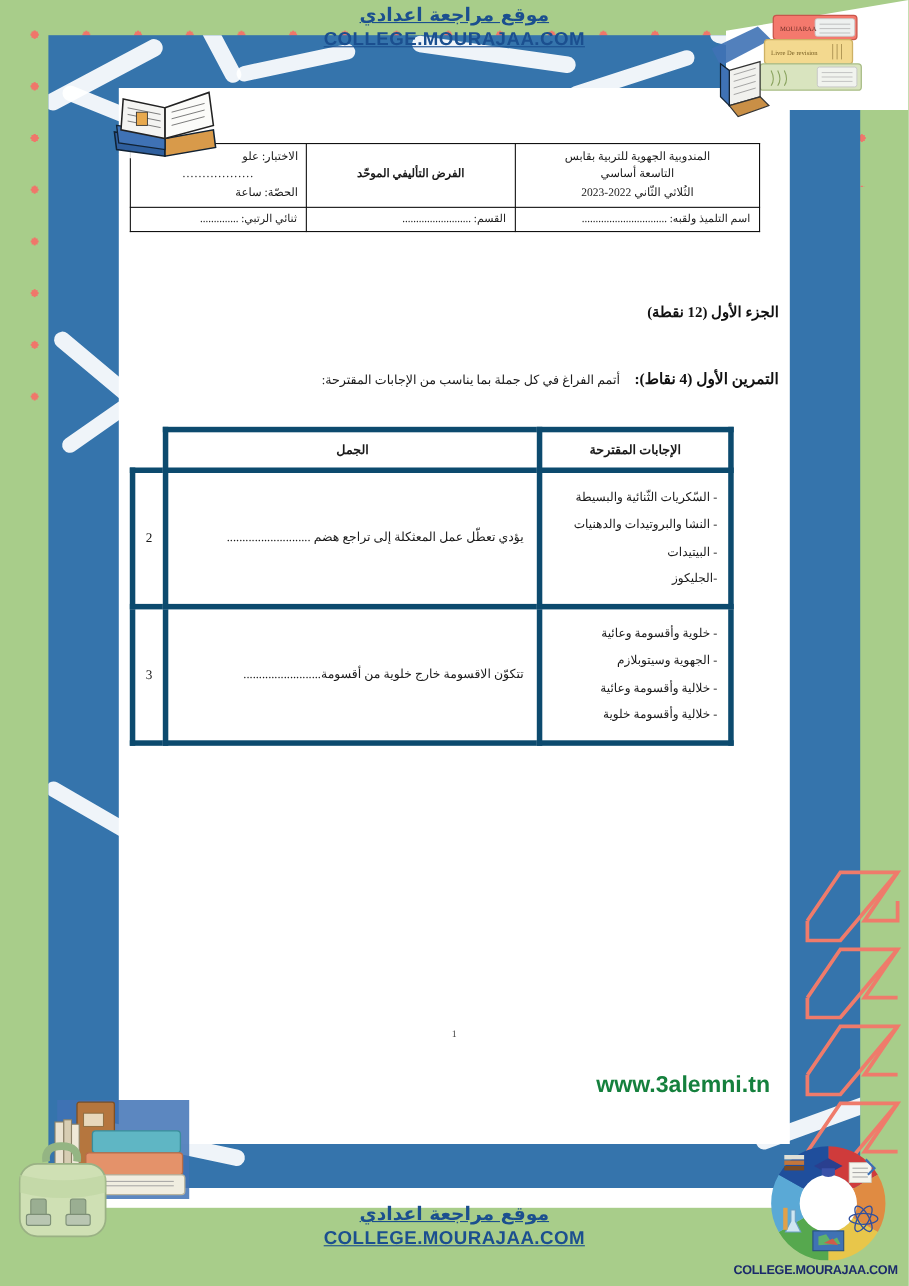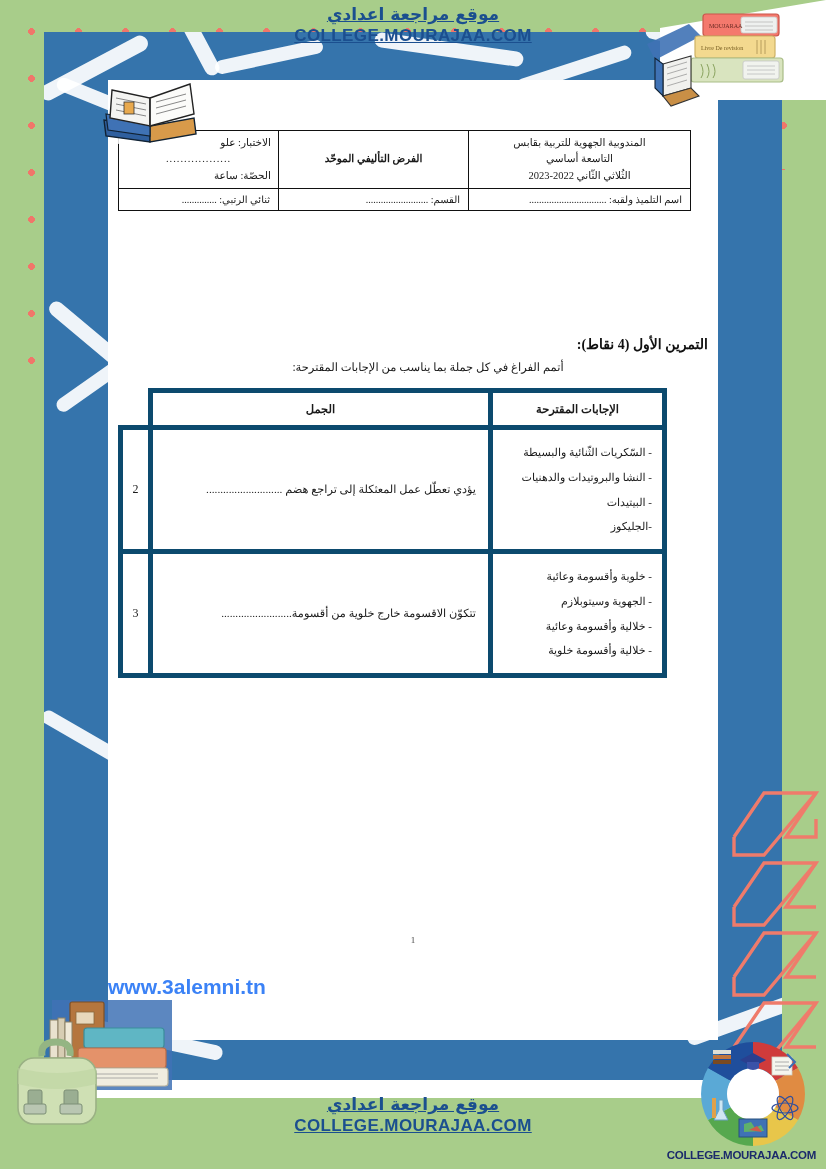--- a/index.html
+++ b/index.html
@@ -103,21 +103,21 @@
     position: absolute;
     direction: rtl;
     text-align: right;
     color: #111;
     font-weight: bold;
   }
   .part-title { right: 10px; top: 195px; font-size: 13.5px; width: 560px; }
   .ex-title   { right: 10px; top: 232px; font-size: 14px; width: 560px; margin-top: 24px; }
   .instruction {
     position: absolute;
-    right: 10px; top: 280px;
+    right: 10px; top: 258px;
     width: 560px;
     direction: rtl;
     text-align: center;
     font-size: 11.5px;
     color: #1a1a1a;
     font-weight: normal;
   }
 
   
   .ex-table {
@@ -170,24 +170,24 @@
     left: 0; top: 855px;
     width: 610px;
     text-align: center;
     font-size: 9px;
     color: #444;
   }
   .site-url {
     position: absolute;
     left: 0; top: 895px;
     width: 592px;
-    text-align: left;
+    text-align: right;
     font-size: 21px;
     font-weight: bold;
-    color: #3b82f6;
+    color: #15803d;
     font-family: "Liberation Sans", sans-serif;
   }
 
   
   .top-banner {
     position: absolute;
     left: 0; top: 4px;
     width: 826px;
     text-align: center;
     z-index: 40;
@@ -314,20 +314,21 @@
         </td>
       </tr>
       <tr class="hdr-bottom">
         <td>ثنائي الرتبي: ..............</td>
         <td>القسم: .........................</td>
         <td>اسم التلميذ ولقبه: ...............................</td>
       </tr>
     </tbody>
       </table>
 
+    <div class="sec part-title">الجزء الأول (12 نقطة)</div>
     <div class="sec ex-title">التمرين الأول (4 نقاط):</div>
     <div class="instruction">أتمم الفراغ في كل جملة بما يناسب من الإجابات المقترحة:</div>
 
     <table class="ex-table">
       <thead>
         <tr>
           <th class="col-ans">الإجابات المقترحة</th>
           <th class="col-sent">الجمل</th>
           <th class="col-num th-blank"></th>
         </tr>

